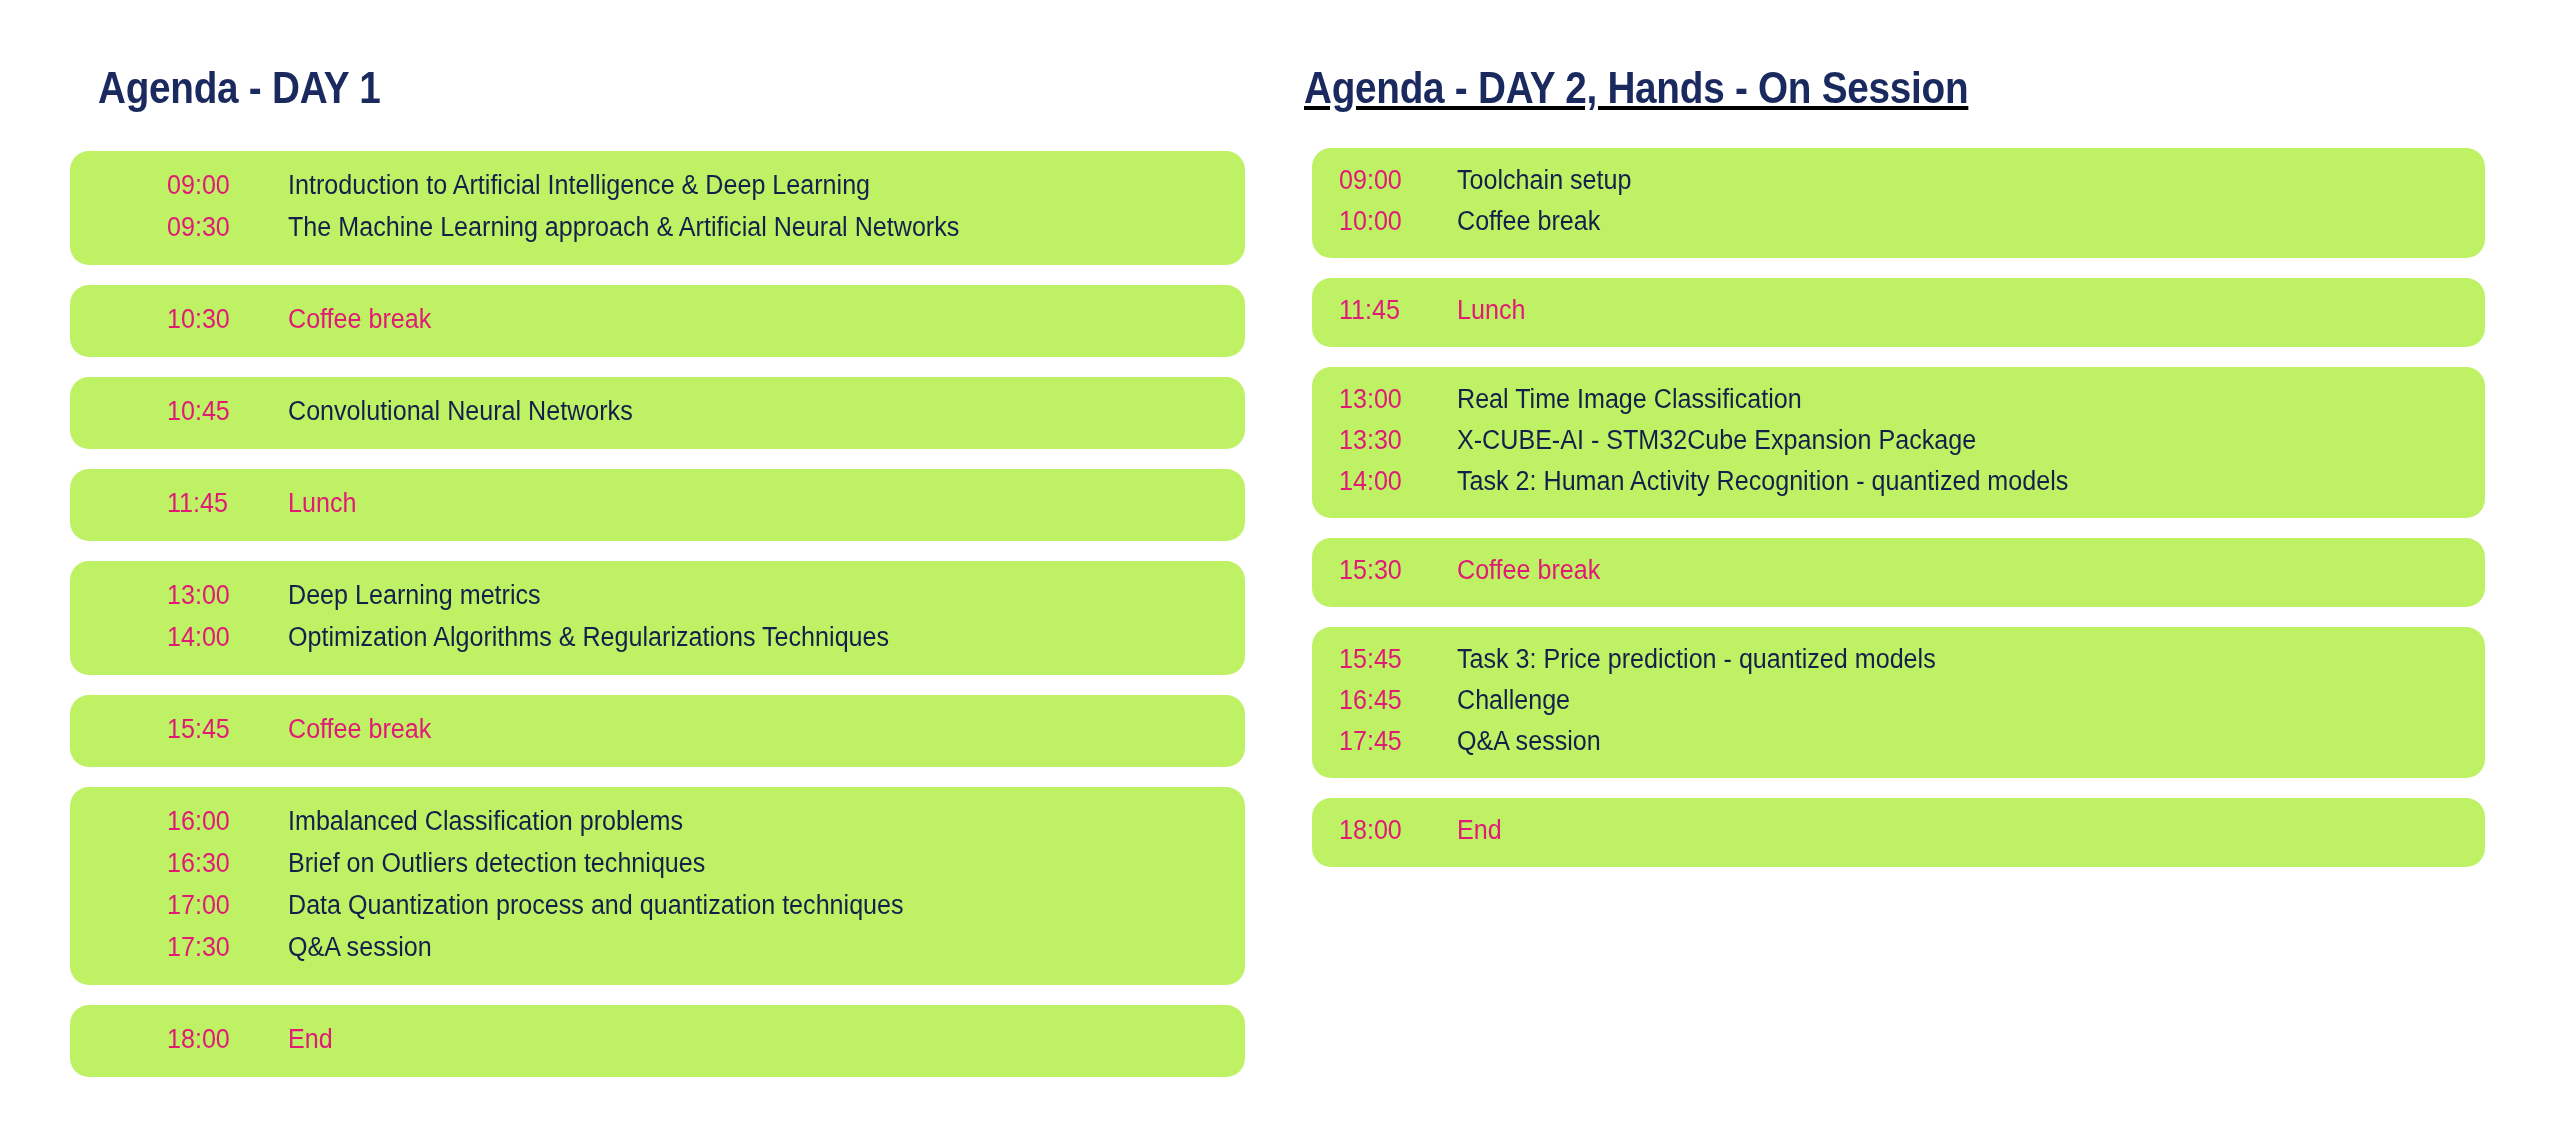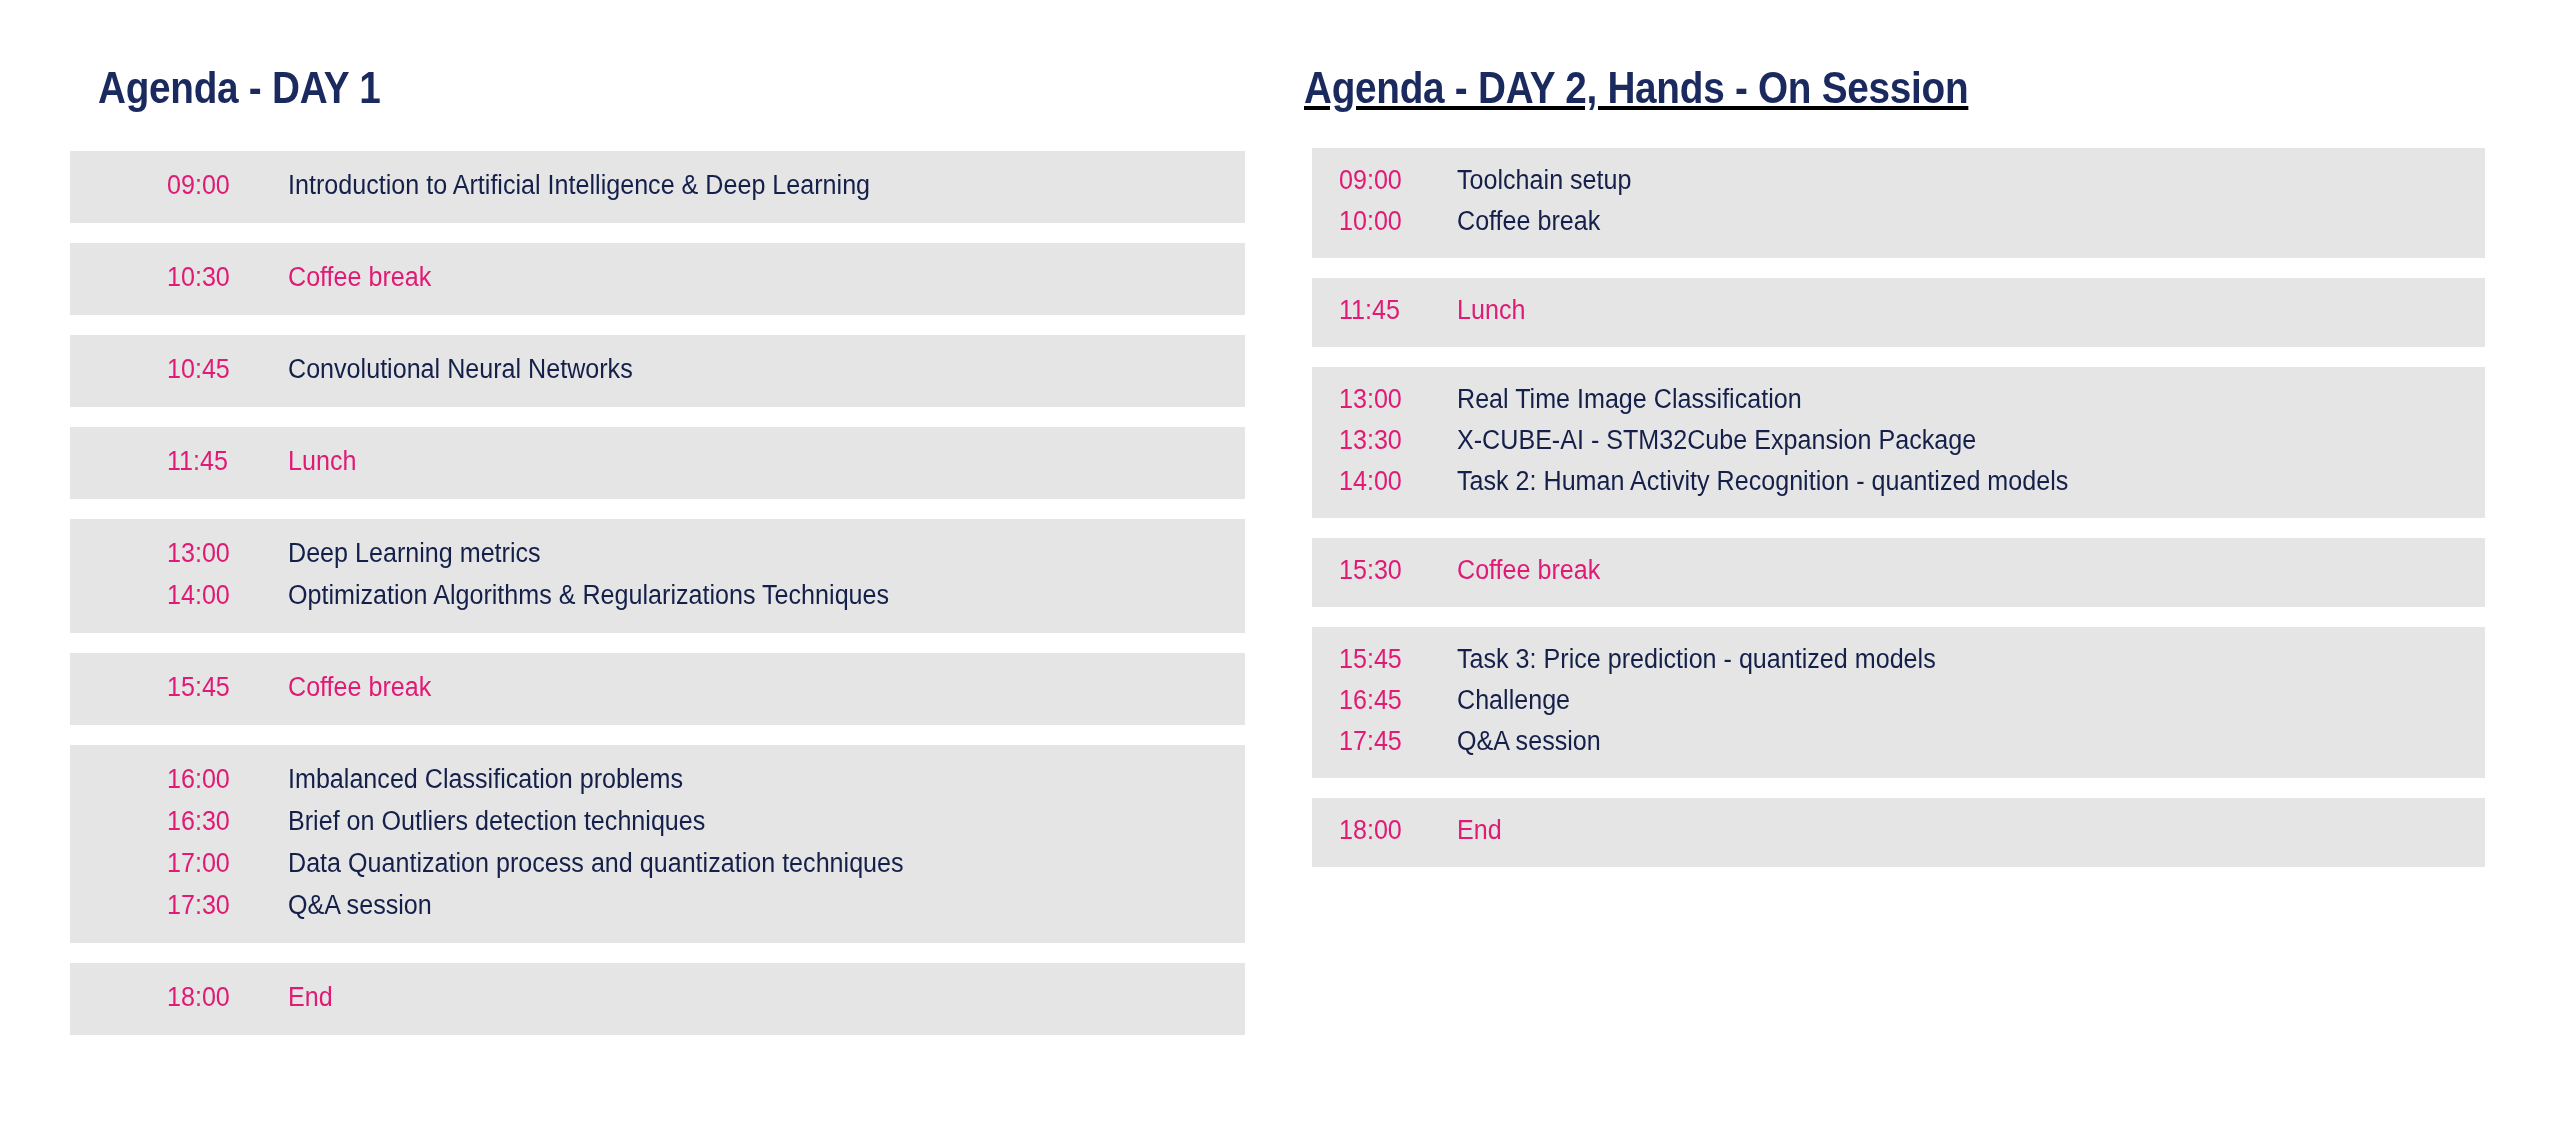--- a/index.html
+++ b/index.html
@@ -45,23 +45,24 @@
   .column-day2 .column-title { margin-left: -8px; padding-top: 45px; }
 
   .blocks {
     position: absolute;
     left: 0;
   }
   .column-day1 .blocks { top: 131px; left: -45px; width: 1175px; }
   .column-day2 .blocks { top: 128px; left: 0px; width: 1173px; }
 
   .agenda-block {
-    background: #e5e5e5;
+    background: #bef264;
     box-sizing: border-box;
     overflow: hidden;
+    border-radius: 19px;
   }
   .column-day1 .agenda-block { margin-bottom: 20px; padding: 14px 0 16px 0; }
   .column-day2 .agenda-block { margin-bottom: 20px; padding: 13px 0 15px 0; }
 
   .agenda-row {
     display: flex;
     align-items: baseline;
     line-height: 1.0;
   }
   .column-day1 .agenda-row { padding: 7px 0 8px 0; }
@@ -100,20 +101,24 @@
 <div class="page">
 
   <section class="column column-day1">
     <h1 class="column-title">Agenda - DAY 1</h1>
     <div class="blocks">
         <div class="agenda-block">
           <div class="agenda-row">
             <span class="row-time">09:00</span>
             <span class="row-label">Introduction to Artificial Intelligence &amp; Deep Learning</span>
           </div>
+          <div class="agenda-row">
+            <span class="row-time">09:30</span>
+            <span class="row-label">The Machine Learning approach &amp; Artificial Neural Networks</span>
+          </div>
         </div>
         <div class="agenda-block">
           <div class="agenda-row is-break">
             <span class="row-time">10:30</span>
             <span class="row-label">Coffee break</span>
           </div>
         </div>
         <div class="agenda-block">
           <div class="agenda-row">
             <span class="row-time">10:45</span>

